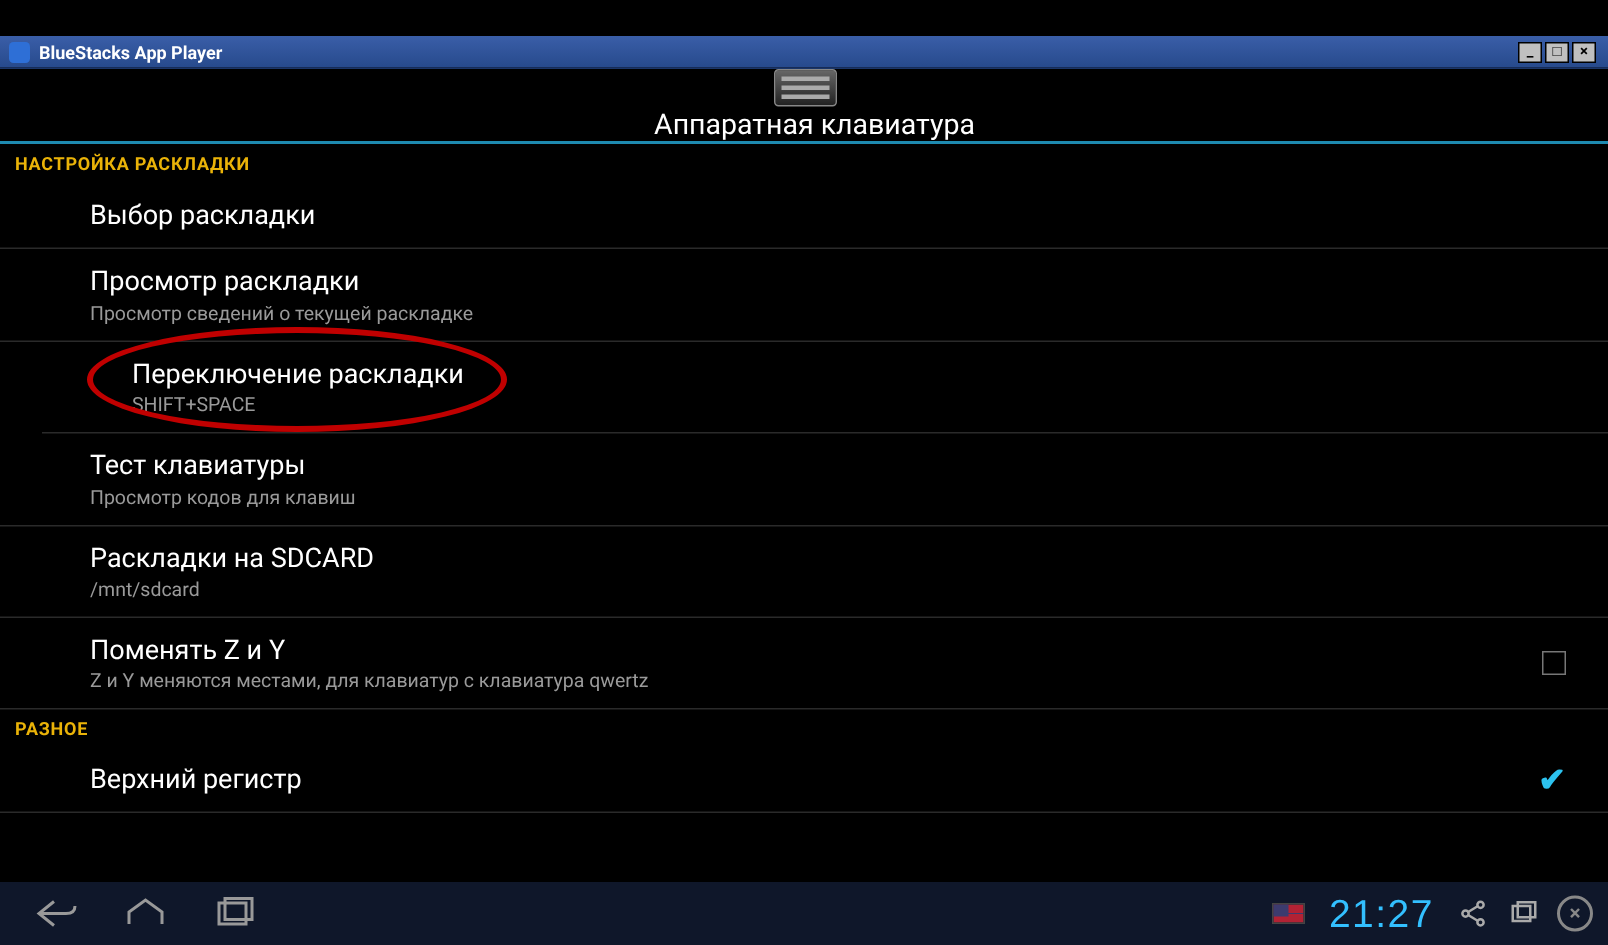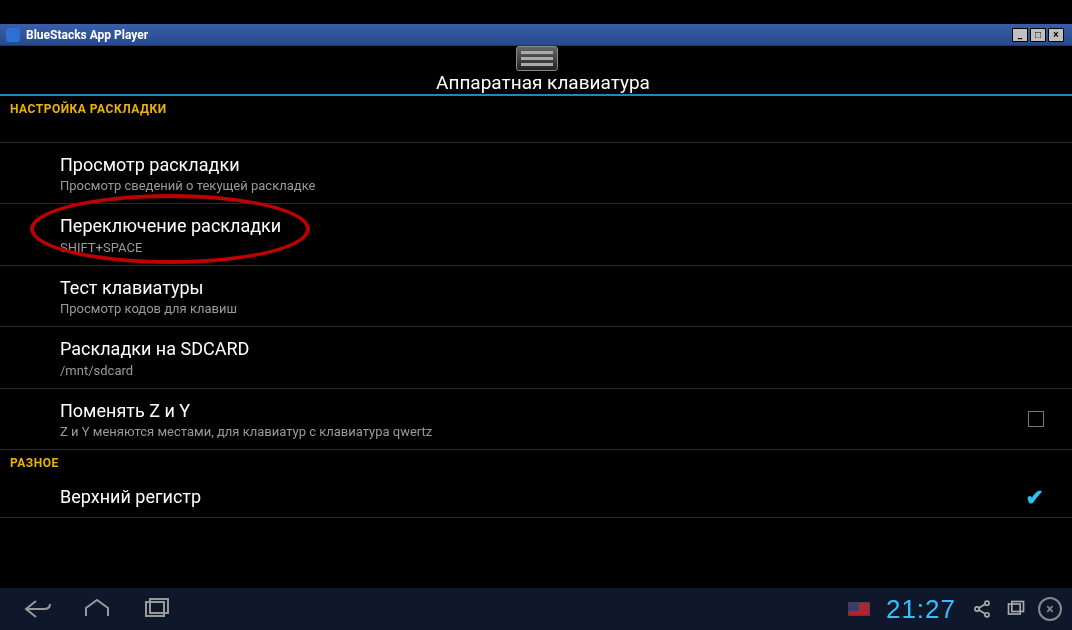--- a/index.html
+++ b/index.html
@@ -156,28 +156,29 @@
     </div>
   <span>Аппаратная клавиатура</span>
 </div>
 
 <div class="scroll-area">
 
 <div class="section-heading">НАСТРОЙКА РАСКЛАДКИ</div>
 
 <div class="list">
   <div class="list-item">
+    <div class="title">Выбор раскладки</div>
   </div>
 
   <div class="list-item">
     <div class="title">Просмотр раскладки</div>
     <div class="sub">Просмотр сведений о текущей раскладке</div>
   </div>
 
-  <div class="list-item" style="position:relative;">
+  <div class="list-item" style="position:relative;margin-left:28px;">
     <div class="title">Переключение раскладки</div>
     <div class="sub">SHIFT+SPACE</div>
     <div class="red-oval"></div>
   </div>
 
   <div class="list-item">
     <div class="title">Тест клавиатуры</div>
     <div class="sub">Просмотр кодов для клавиш</div>
   </div>
 

